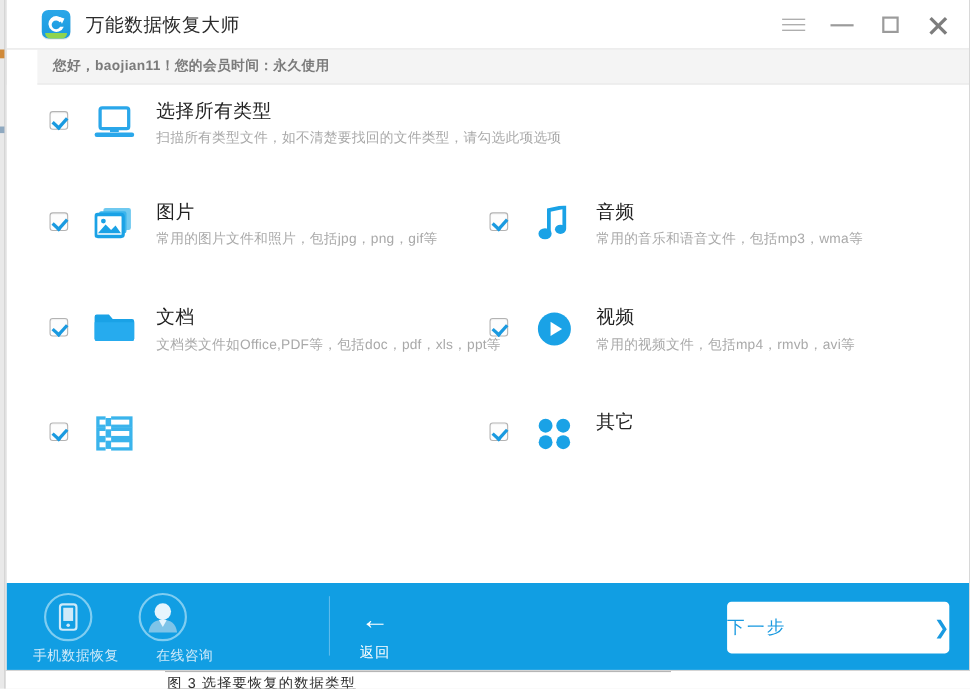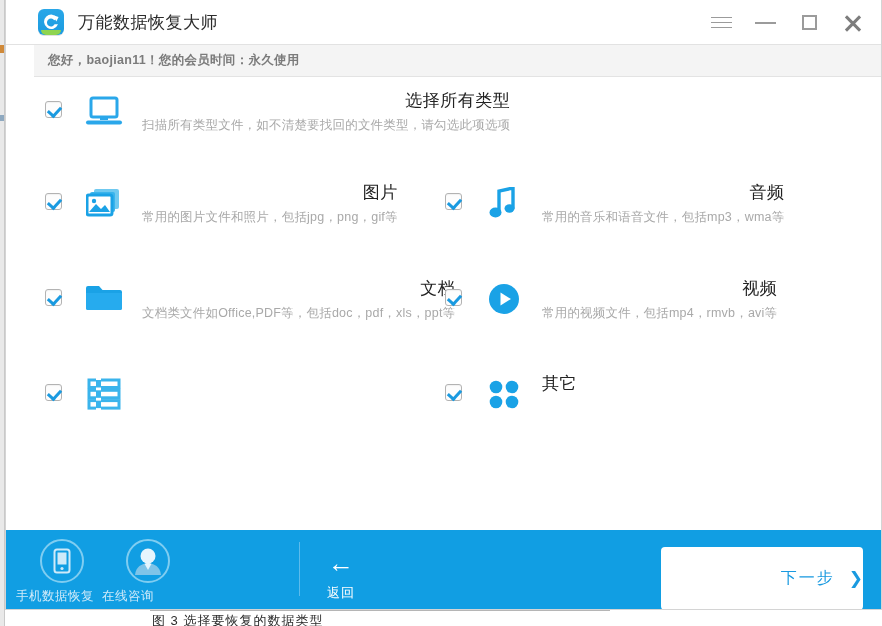--- a/index.html
+++ b/index.html
@@ -156,42 +156,41 @@
     margin-top: 0px;
     display: flex; align-items: center; justify-content: center;
   }
   .txt { margin-left: 16px; padding-top: 1px; }
   .ttl {
     font-size: 17px;
     color: #222222;
     letter-spacing: 0.5px;
     line-height: 22px;
     white-space: nowrap;
-    text-align: right;
   }
   .dsc {
     font-size: 12.5px;
     color: #a9a9a9;
     letter-spacing: 0.2px;
     margin-top: 5px;
     white-space: nowrap;
   }
 
   
   #footer {
     position: absolute;
     left: 0; bottom: 0;
     width: 100%; height: 79px;
     background: #119ee3;
   }
   .fbtn {
     position: absolute;
     top: 9px;
     width: 92px;
-    text-align: left;
+    text-align: right;
     cursor: pointer;
   }
   .fcircle {
     width: 44px; height: 44px;
     border-radius: 50%;
     border: 2px solid #7fcdf1;
     margin: 0 auto;
     display: flex; align-items: center; justify-content: center;
   }
   .flabel {
@@ -209,24 +208,24 @@
   #backbtn {
     position: absolute;
     left: 305px; top: 20px;
     width: 60px; text-align: center; cursor: pointer;
   }
   #backbtn .arrow { font-size: 26px; color: #ffffff; line-height: 26px; }
   #backbtn .blabel { font-size: 13px; color: #ffffff; margin-top: 8px; letter-spacing: 1px;}
   #nextbtn {
     position: absolute;
     right: 18px; top: 17px;
-    width: 202px; height: 63px;
+    width: 202px; height: 47px;
     background: #ffffff;
     border-radius: 4px;
-    display: flex; align-items: center; justify-content: flex-end;
+    display: flex; align-items: center; justify-content: space-between;
     cursor: pointer;
   }
   #nextbtn .nlabel {
     font-size: 16px; color: #1a9ae0; letter-spacing: 2px;
   }
   #nextbtn .nchev {
     font-size: 17px; color: #1a9ae0; margin-left: 14px;
   }
 </style>
 </head>

